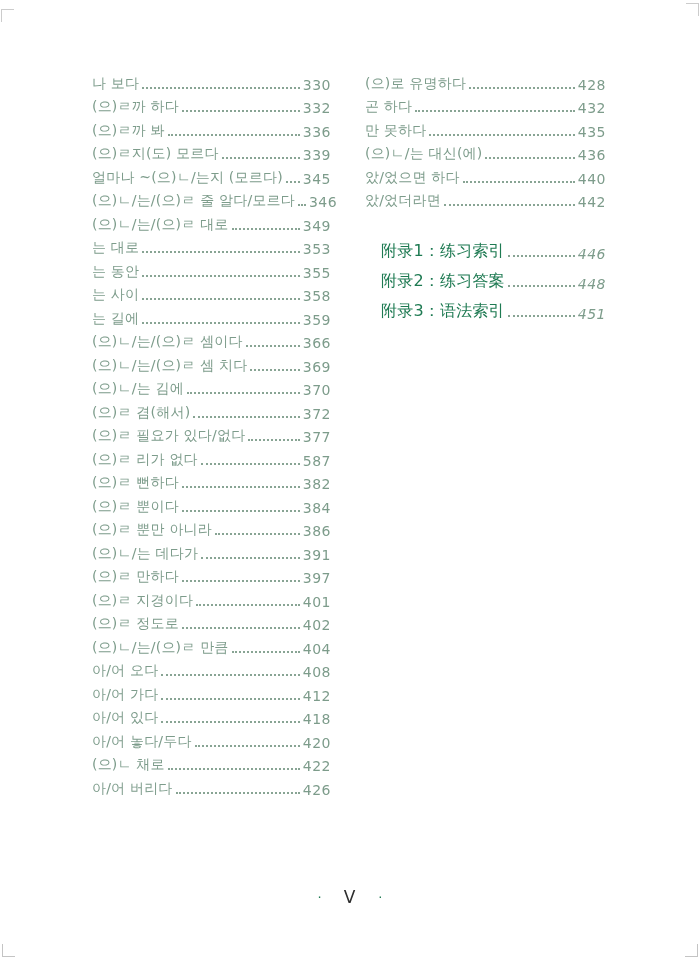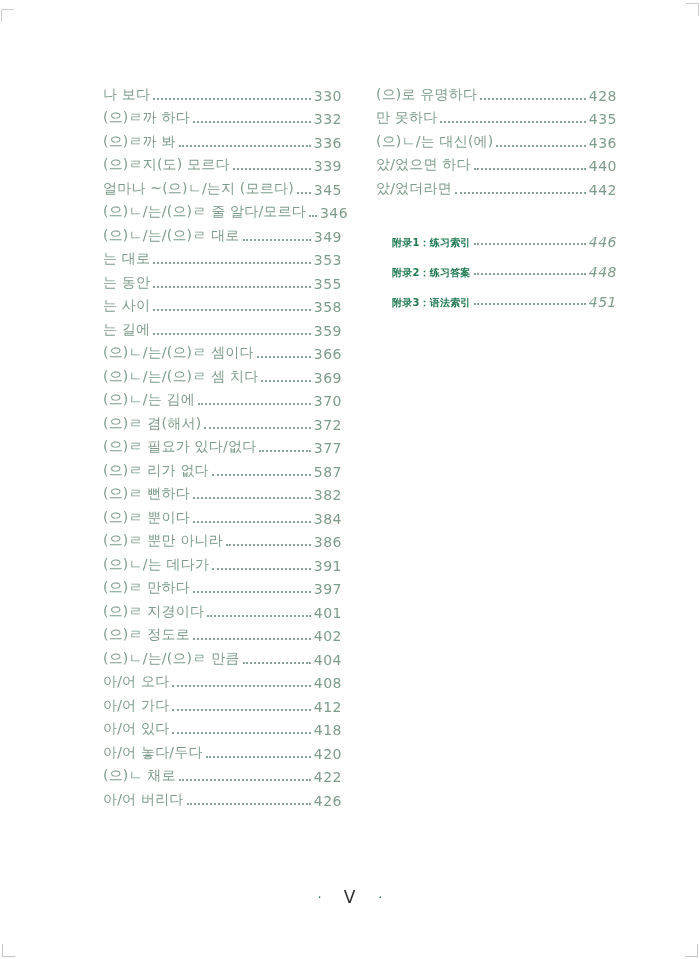--- a/index.html
+++ b/index.html
@@ -20,25 +20,24 @@
     width: 12px;
     height: 12px;
   }
   .corner.tl { top: 9px;  left: 1px;  border-top: 1px solid #cccccc;    border-left: 1px solid #cccccc; }
   .corner.tr { top: 3px;  right: 1px; border-top: 1px solid #cccccc;    border-right: 1px solid #cccccc; }
   .corner.bl { bottom: 2px; left: 2px;  border-bottom: 1px solid #c4c4c4; border-left: 1px solid #c4c4c4; }
   .corner.br { bottom: 2px; right: 2px; border-bottom: 1px solid #c4c4c4; border-right: 1px solid #c4c4c4; }
 
   .toc {
     position: absolute;
-    top: 80px;
+    top: 69px;
     left: 92px;
     width: 514px;
     display: flex;
-    margin-left: 11px;
   }
   .col-left  { width: 239px; margin-right: 34px; }
   .col-right { width: 241px; }
 
   .toc-row {
     display: flex;
     align-items: flex-end;
     height: 23.5px;
     font-size: 14px;
     color: #7d9c8b;
@@ -55,22 +54,22 @@
   }
   .toc-row .pagenum {
     white-space: nowrap;
     letter-spacing: 0.5px;
   }
 
   .appendix-spacer { height: 22px; }
 
   .toc-row.appendix { height: 30px; }
   .toc-row.appendix .label {
-    font-size: 10px;
-    font-weight: bold;
+    font-size: 16px;
+    font-weight: normal;
     color: #1e7a52;
     padding-left: 16px;
   }
   .toc-row.appendix .leader { margin-bottom: 5px; }
   .toc-row.appendix .pagenum { color: #7d9c8b; font-style: italic; }
 
   .footer {
     position: absolute;
     top: 889px;
     left: 0;
@@ -259,20 +258,25 @@
   </div>
     </div>
   <div class="col-right">
     <div id="col-right-entries">
         <div class="toc-row">
     <span class="label">(으)로 유명하다</span>
     <span class="leader"></span>
     <span class="pagenum">428</span>
   </div>
         <div class="toc-row">
+    <span class="label">곤 하다</span>
+    <span class="leader"></span>
+    <span class="pagenum">432</span>
+  </div>
+        <div class="toc-row">
     <span class="label">만 못하다</span>
     <span class="leader"></span>
     <span class="pagenum">435</span>
   </div>
         <div class="toc-row">
     <span class="label">(으)ㄴ/는 대신(에)</span>
     <span class="leader"></span>
     <span class="pagenum">436</span>
   </div>
         <div class="toc-row">

